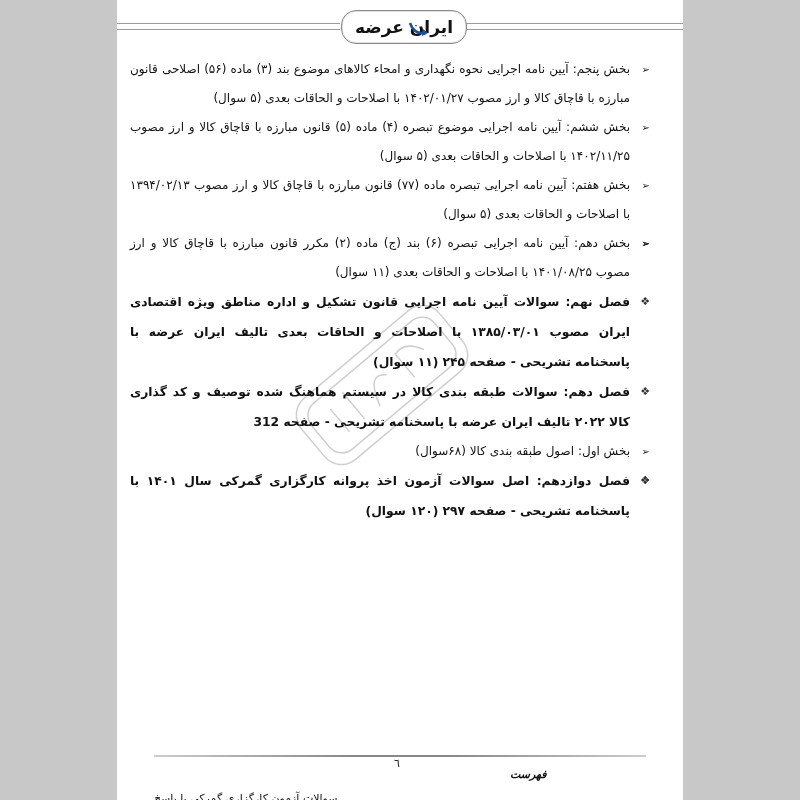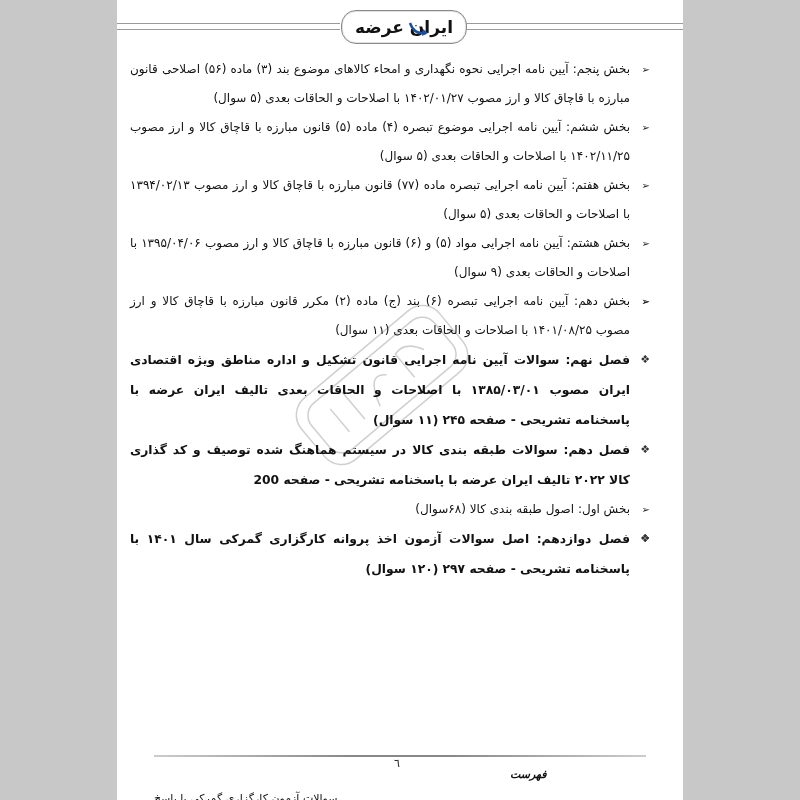--- a/index.html
+++ b/index.html
@@ -72,36 +72,35 @@
     <div class="item sub">
       <span class="bullet">➢</span>
       <span class="text">بخش ششم: آیین  نامه اجرایی موضوع تبصره (۴) ماده (۵) قانون مبارزه با قاچاق کالا و ارز مصوب ۱۴۰۲/۱۱/۲۵ با اصلاحات و الحاقات بعدی (۵ سوال)</span>
     </div>
     <div class="item sub">
       <span class="bullet">➢</span>
       <span class="text">بخش هفتم: آیین نامه اجرایی تبصره ماده (۷۷) قانون مبارزه با قاچاق کالا و ارز مصوب ۱۳۹۴/۰۲/۱۳ با اصلاحات و الحاقات بعدی (۵ سوال)</span>
     </div>
     <div class="item sub">
       <span class="bullet">➢</span>
-      <span class="text">بخش هشتم: آیین نامه اجرایی مواد (۵) و (۶) قانون مبارزه با قاچاق کالا و ارز مصوب ۱۳۹۵/۰۴/۰۶ با اصلاحات و الحاقات بعدی (۹ سوال)</span>
     </div>
     <div class="item sub">
       <span class="bullet">➢</span>
     </div>
     <div class="item sub">
       <span class="bullet">➢</span>
       <span class="text">بخش دهم: آیین نامه اجرایی تبصره (۶) بند (ج) ماده (۲) مکرر قانون مبارزه با قاچاق کالا و ارز مصوب ۱۴۰۱/۰۸/۲۵ با اصلاحات و الحاقات بعدی (۱۱ سوال)</span>
     </div>
     <div class="item chap">
       <span class="bullet">❖</span>
       <span class="text">فصل نهم: سوالات آیین  نامه اجرایی قانون تشکیل و اداره مناطق ویژه اقتصادی ایران مصوب ۱۳۸۵/۰۳/۰۱ با اصلاحات و الحاقات بعدی تالیف ایران عرضه با پاسخنامه تشریحی - صفحه ۲۴۵ (۱۱ سوال)</span>
     </div>
     <div class="item chap">
       <span class="bullet">❖</span>
-      <span class="text">فصل دهم: سوالات طبقه بندی کالا در سیستم هماهنگ شده توصیف و کد گذاری کالا ۲۰۲۲ تالیف ایران عرضه با پاسخنامه تشریحی - صفحه 200</span>
+      <span class="text">فصل دهم: سوالات طبقه بندی کالا در سیستم هماهنگ شده توصیف و کد گذاری کالا ۲۰۲۲ تالیف ایران عرضه با پاسخنامه تشریحی - صفحه 312</span>
     </div>
     <div class="item sub nested">
       <span class="bullet">➢</span>
       <span class="text">بخش اول: اصول طبقه بندی کالا (۶۸سوال)</span>
     </div>
     <div class="item chap">
       <span class="bullet">❖</span>
     </div>
     <div class="item chap">
       <span class="bullet">❖</span>

